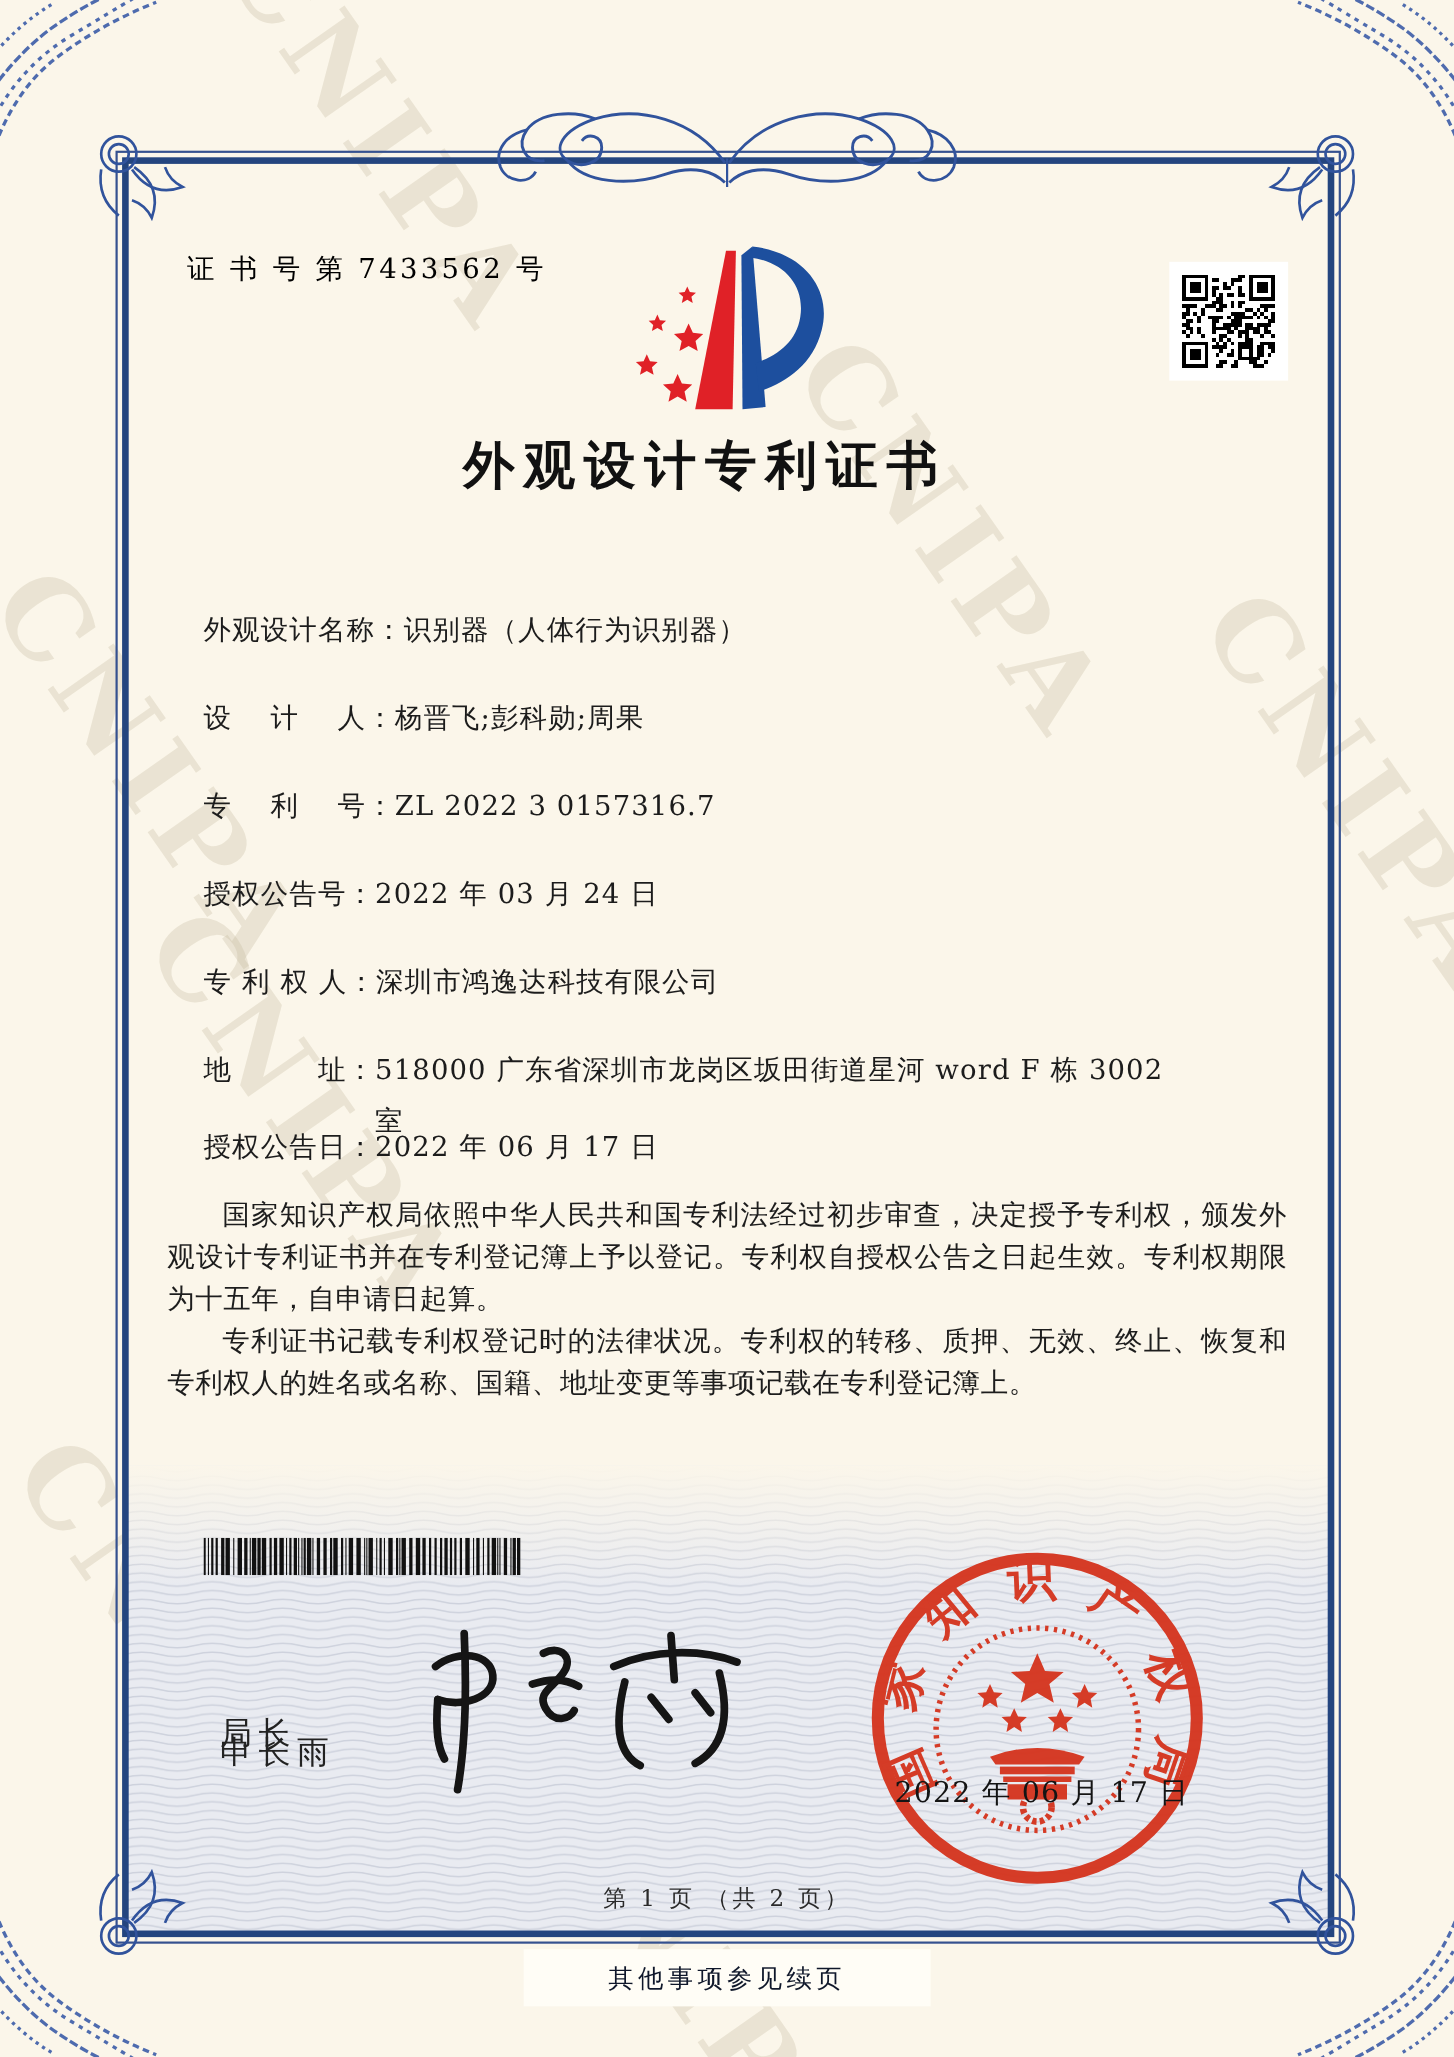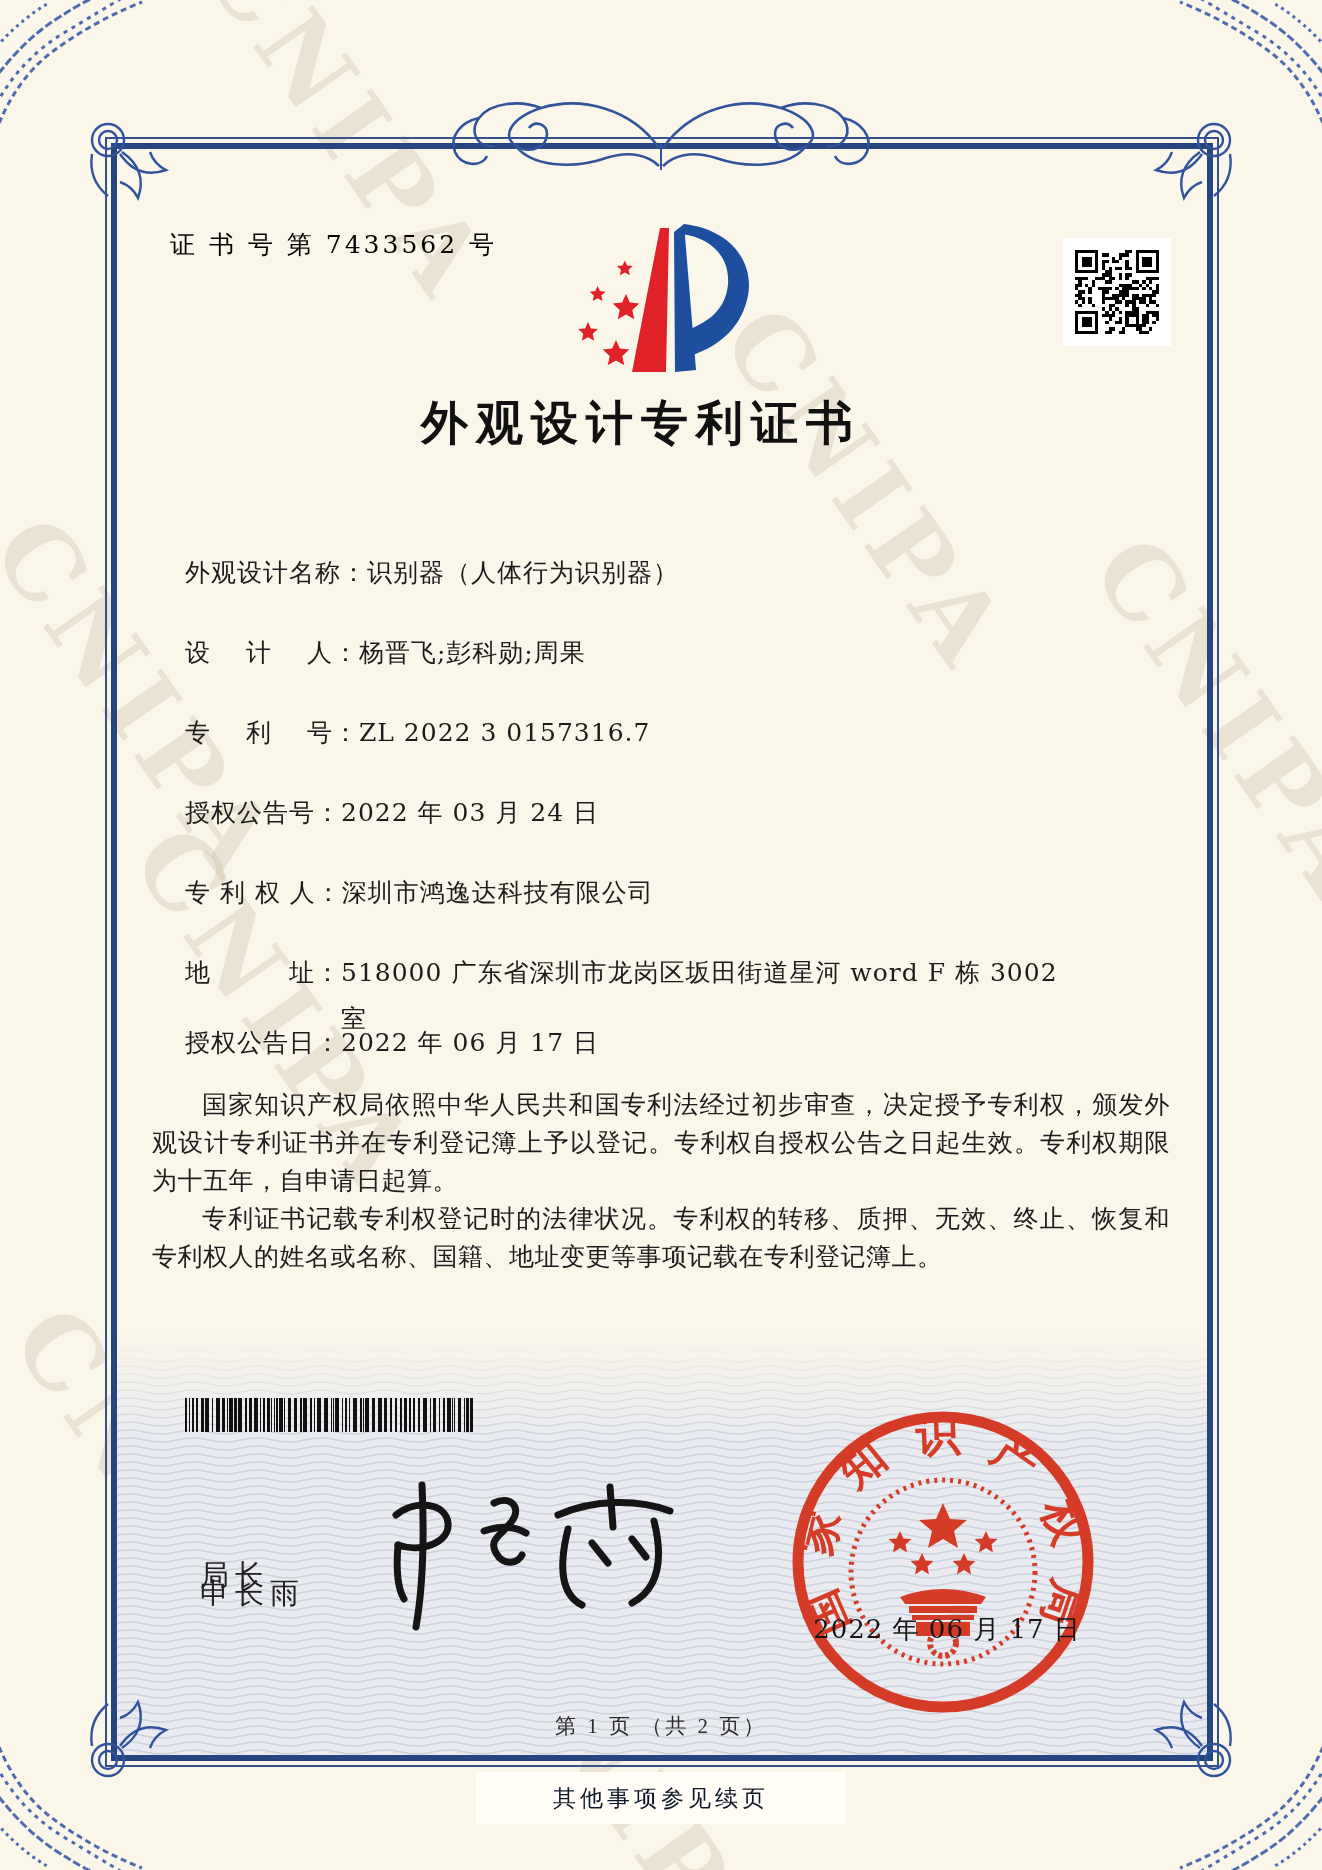--- a/index.html
+++ b/index.html
@@ -47,21 +47,21 @@
   .barcode{position:absolute;left:185px;top:1398px;z-index:5;}
   .sig-title{position:absolute;left:200px;top:1516px;font-family:"DejaVu Sans","Liberation Sans",sans-serif;
       font-size:29px;letter-spacing:6px;color:#222;z-index:5;margin-top:40px;}
   .sig-name{position:absolute;left:200px;top:1574px;font-family:"DejaVu Sans","Liberation Sans",sans-serif;
       font-size:29px;letter-spacing:6px;color:#222;z-index:5;}
   .signature{position:absolute;left:382px;top:1472px;z-index:6;}
   .seal{position:absolute;left:788px;top:1407px;z-index:5;opacity:.96;}
   .seal-date{position:absolute;left:812px;top:1612px;width:270px;text-align:center;font-size:26px;
       color:#141414;letter-spacing:1px;z-index:7;}
   .page-num{position:absolute;left:0;top:1712px;width:1322px;text-align:center;font-size:21px;
-      letter-spacing:3px;color:#2a2a2a;z-index:5;font-family:Liberation Serif, serif;}
+      letter-spacing:3px;color:#2a2a2a;z-index:5;}
   .cont-strip{position:absolute;left:476px;top:1772px;width:370px;height:52px;background:#fffdf6;
       display:flex;align-items:center;justify-content:center;z-index:5;}
   .cont-strip span{font-size:23px;letter-spacing:4px;color:#0f172a;}
 </style>
 </head>
 <body>
 
 <div class="page">
 
   <svg class="corner-lace" style="left:-8px;top:-8px" width="170" height="170">

